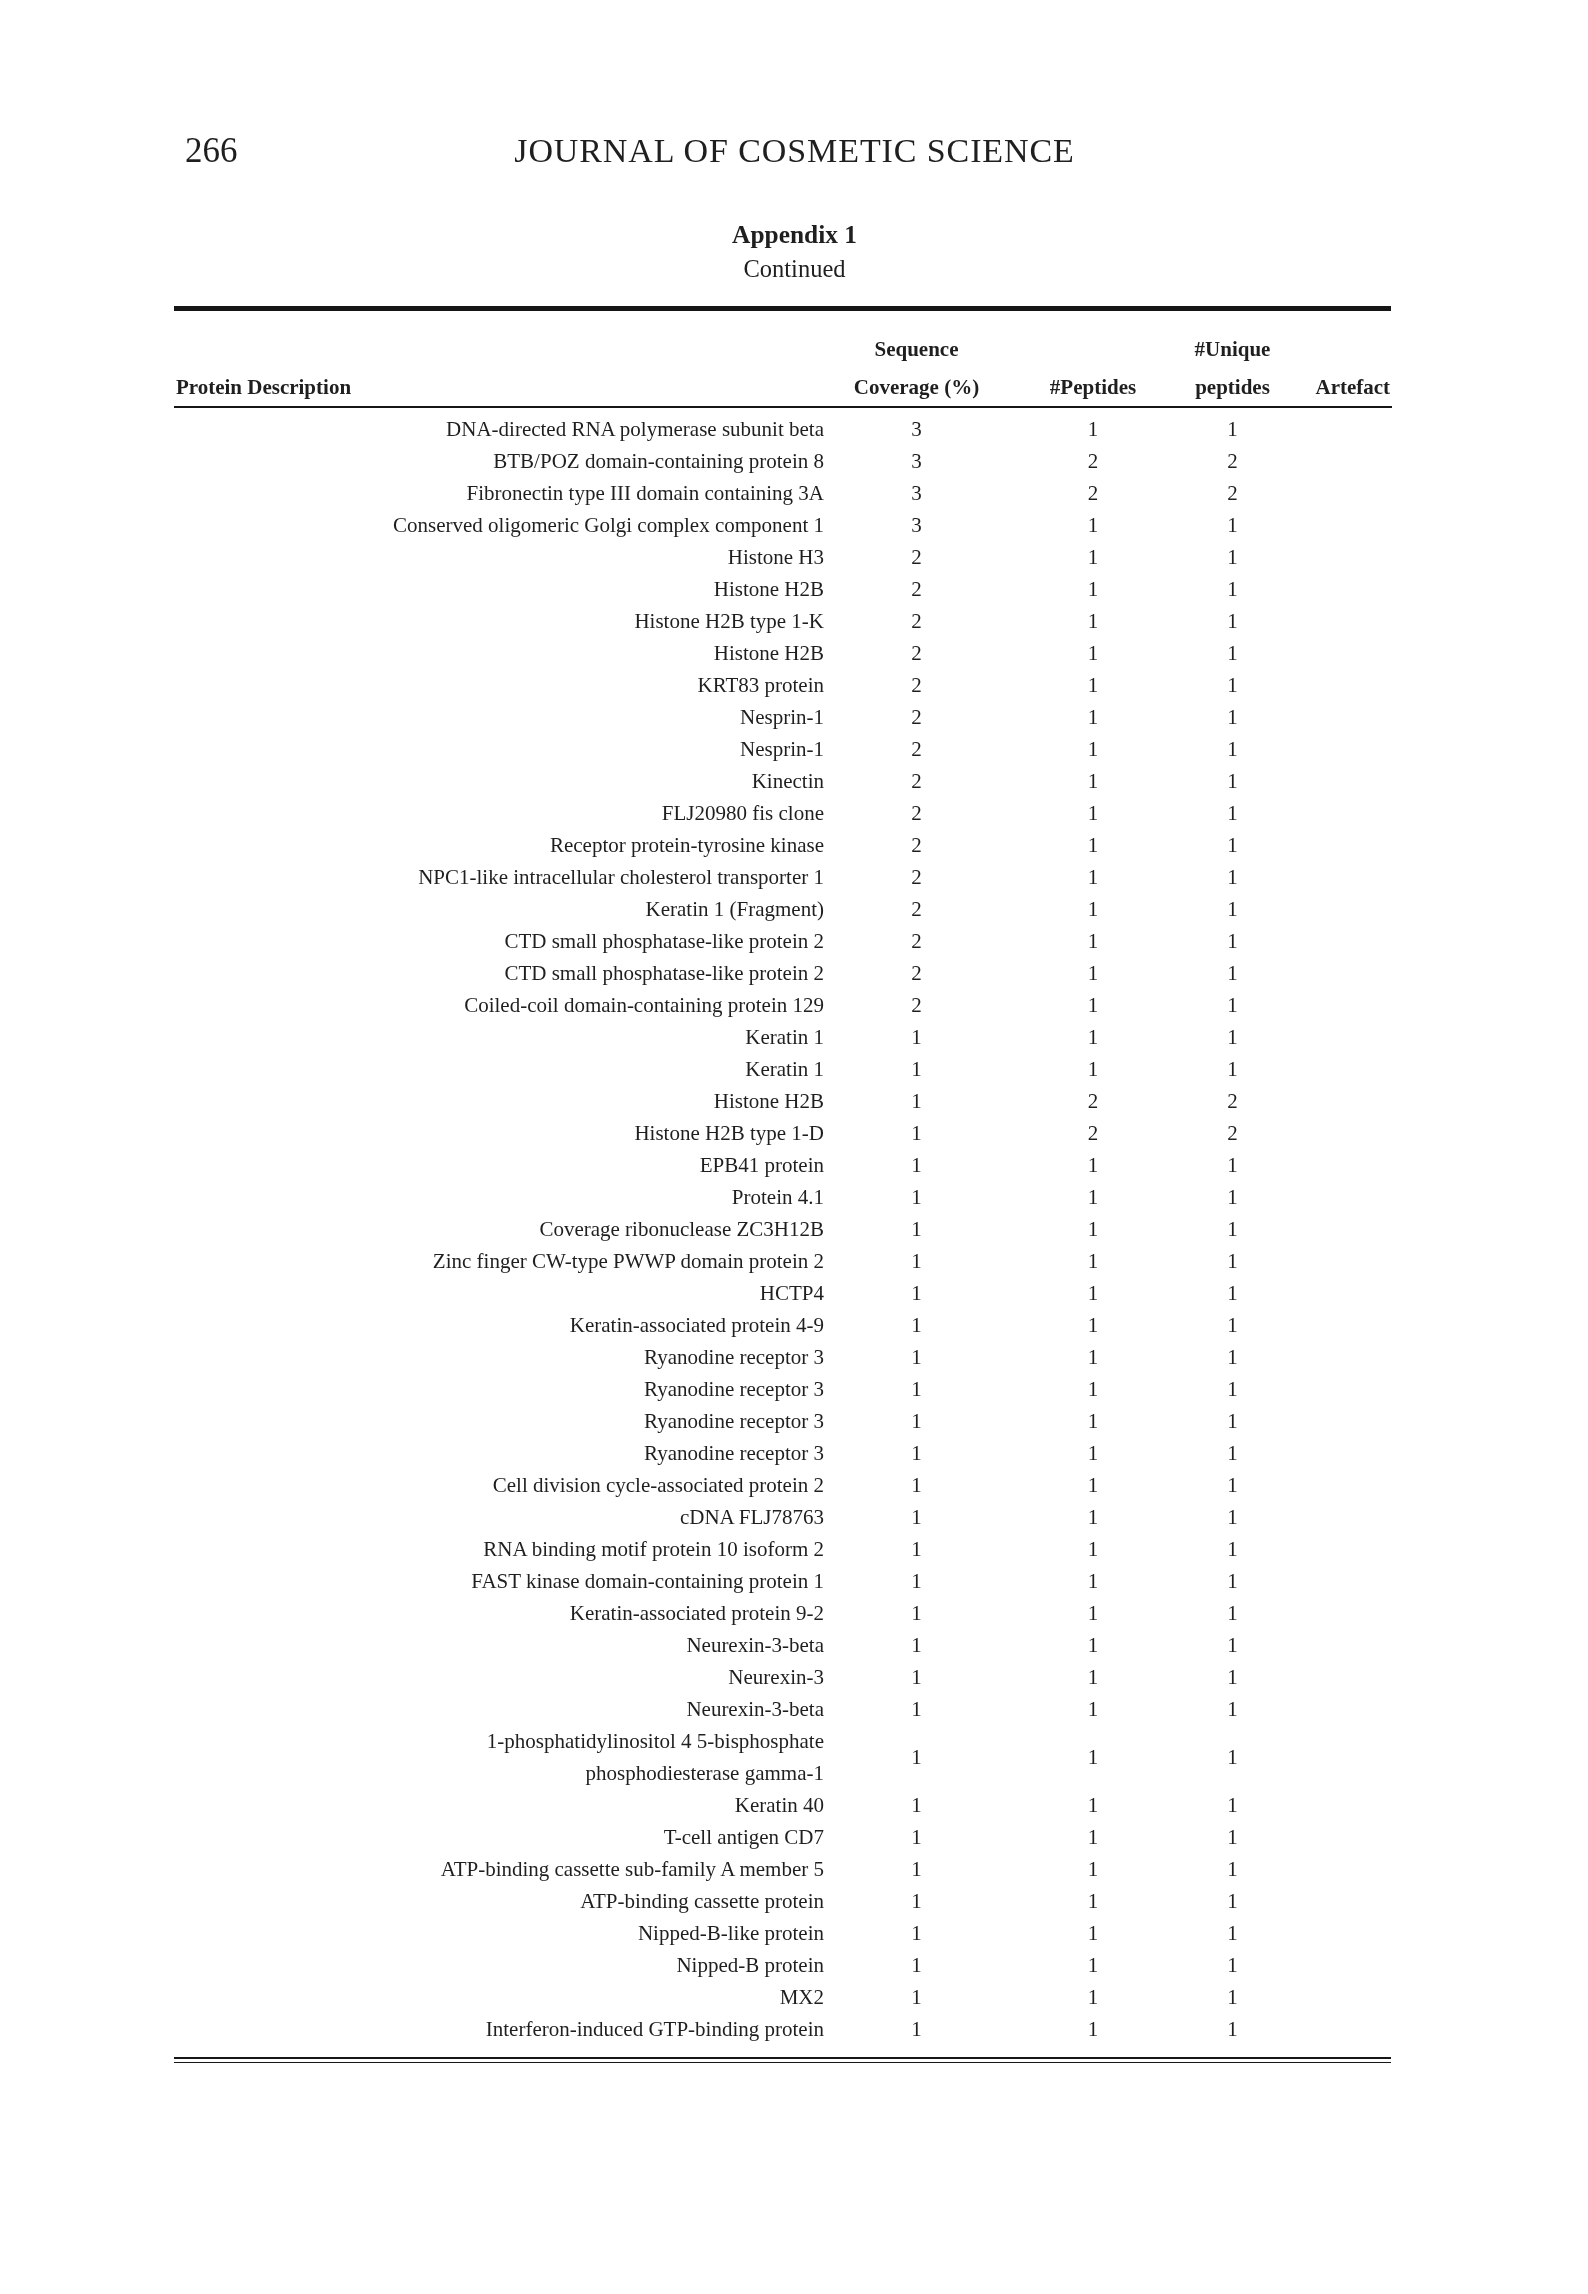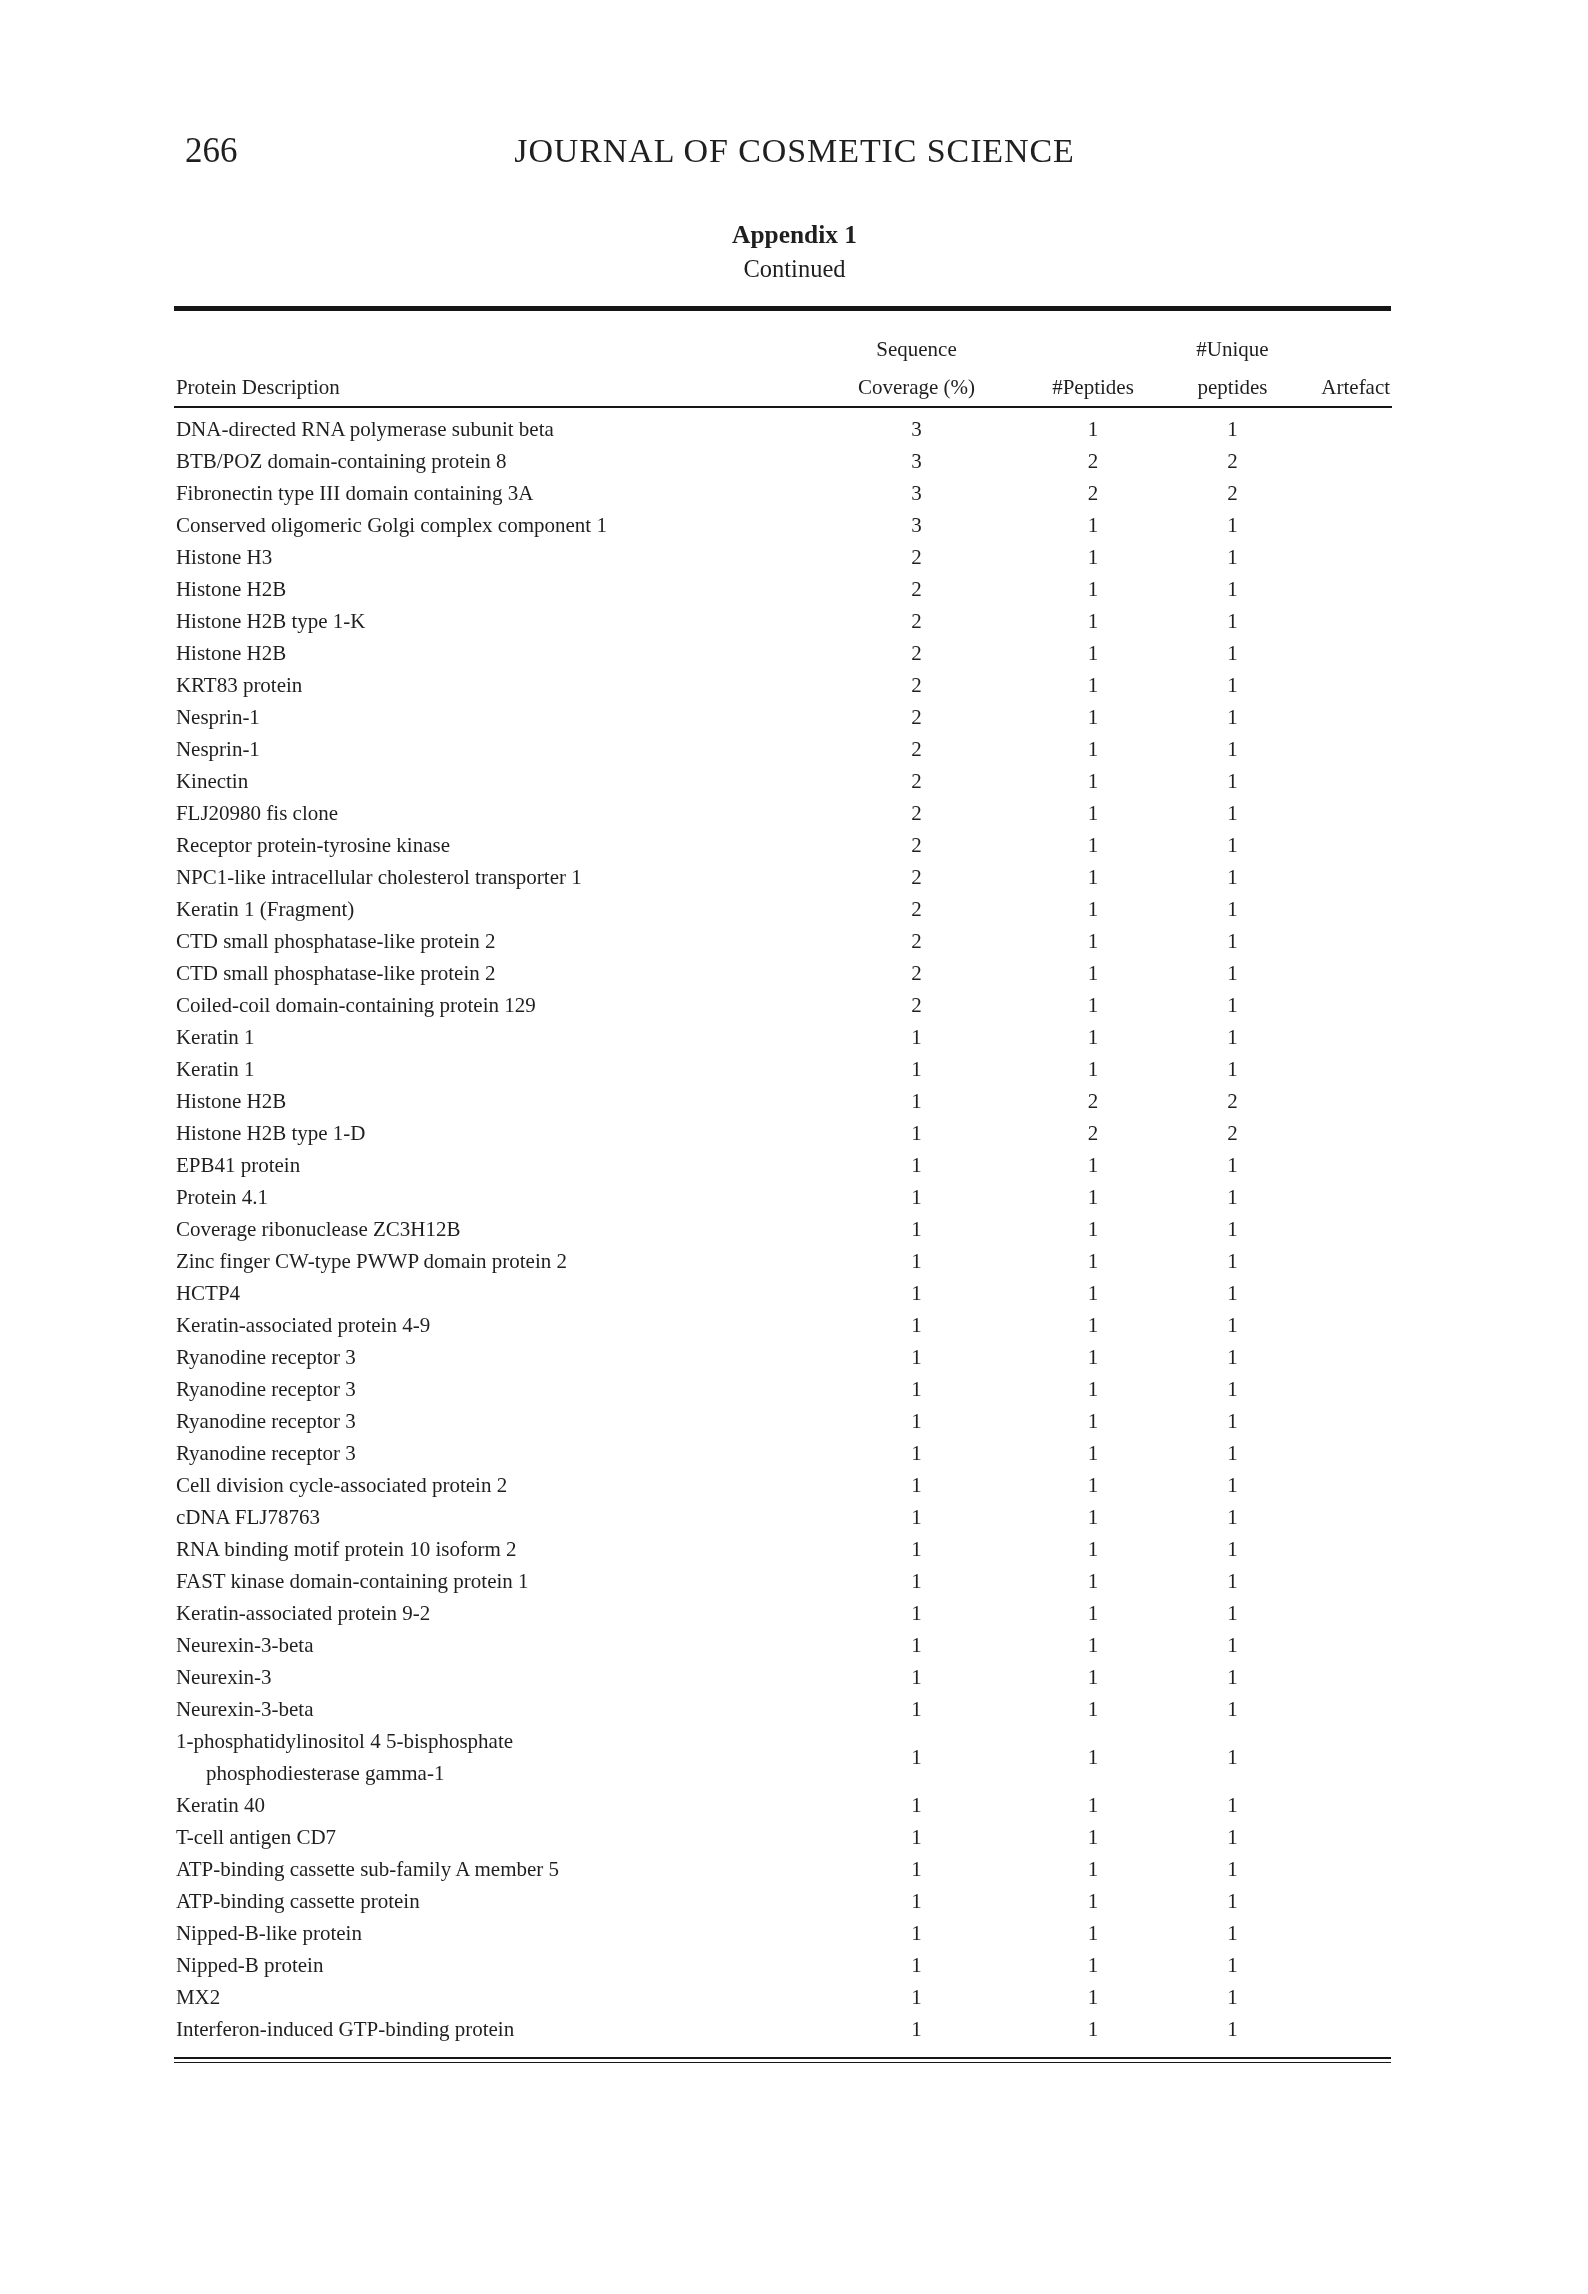--- a/index.html
+++ b/index.html
@@ -35,37 +35,37 @@
     border-spacing:0;
     table-layout:fixed;
     font-size:21px;
   }
   col.c-desc{width:650px;}
   col.c-cov{width:185px;}
   col.c-pep{width:168px;}
   col.c-uni{width:111px;}
   col.c-art{width:104px;}
   thead th{
-    font-weight:normal;
+    font-weight:bold;
     vertical-align:bottom;
     line-height:38px;
     padding:0;
     font-size:21px;
   }
   thead tr.hdr-top th{padding-top:19px;}
   thead tr.hdr-bottom th{border-bottom:2.8px solid #161616;}
   th.desc{text-align:left;padding-left:1.9px;margin-left:28px;}
   th.num{text-align:center;}
   th.artefact{text-align:right;padding-right:1.9px;}
   tbody td{
     line-height:32px;
     padding:0;
     vertical-align:middle;
   }
-  tbody td.desc{text-align:left;padding-left:1.9px;}
+  tbody td.desc{text-align:right;padding-left:1.9px;}
   tbody td.num{text-align:center;}
   tbody tr:first-child td{padding-top:5.6px;}
   tbody tr:last-child td{padding-bottom:12.2px;}
   .indent2{padding-left:30px;}
 </style>
 </head>
 <body>
 
 <div class="page">
 

